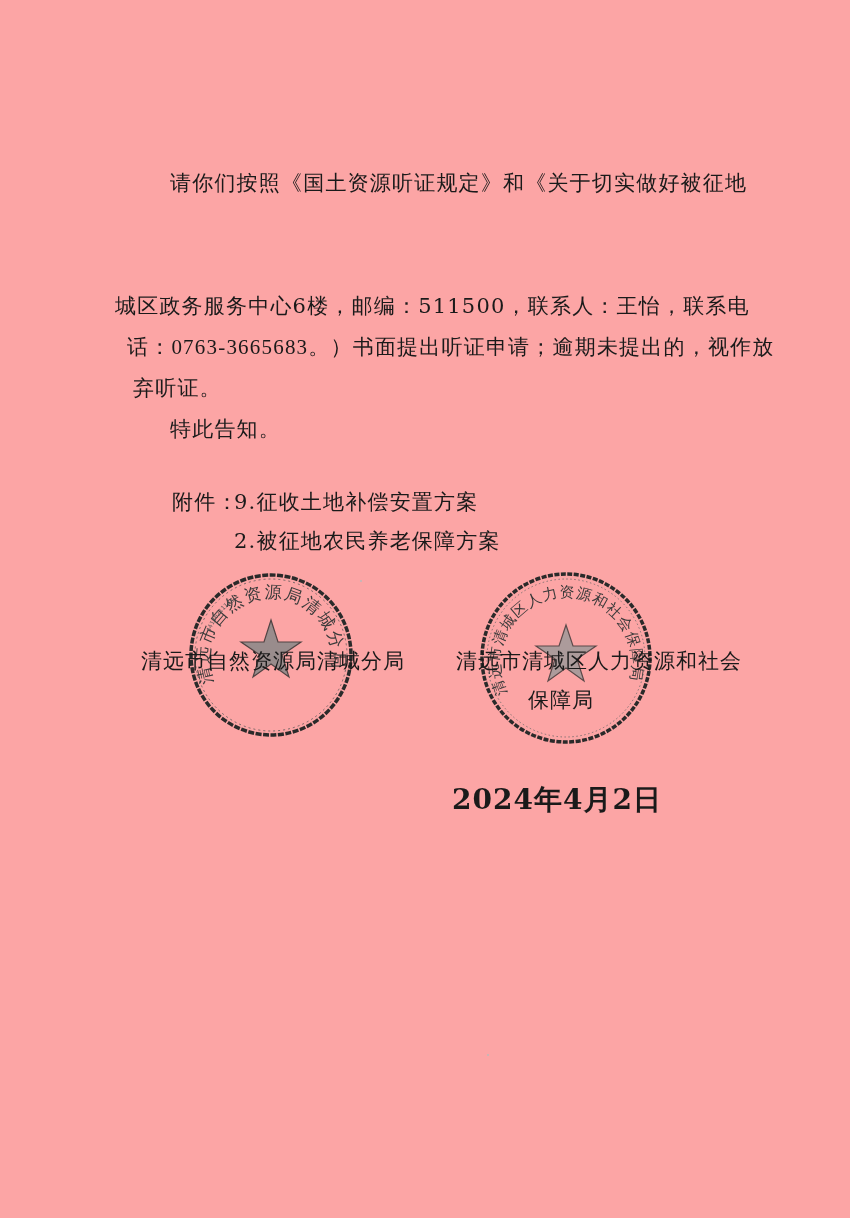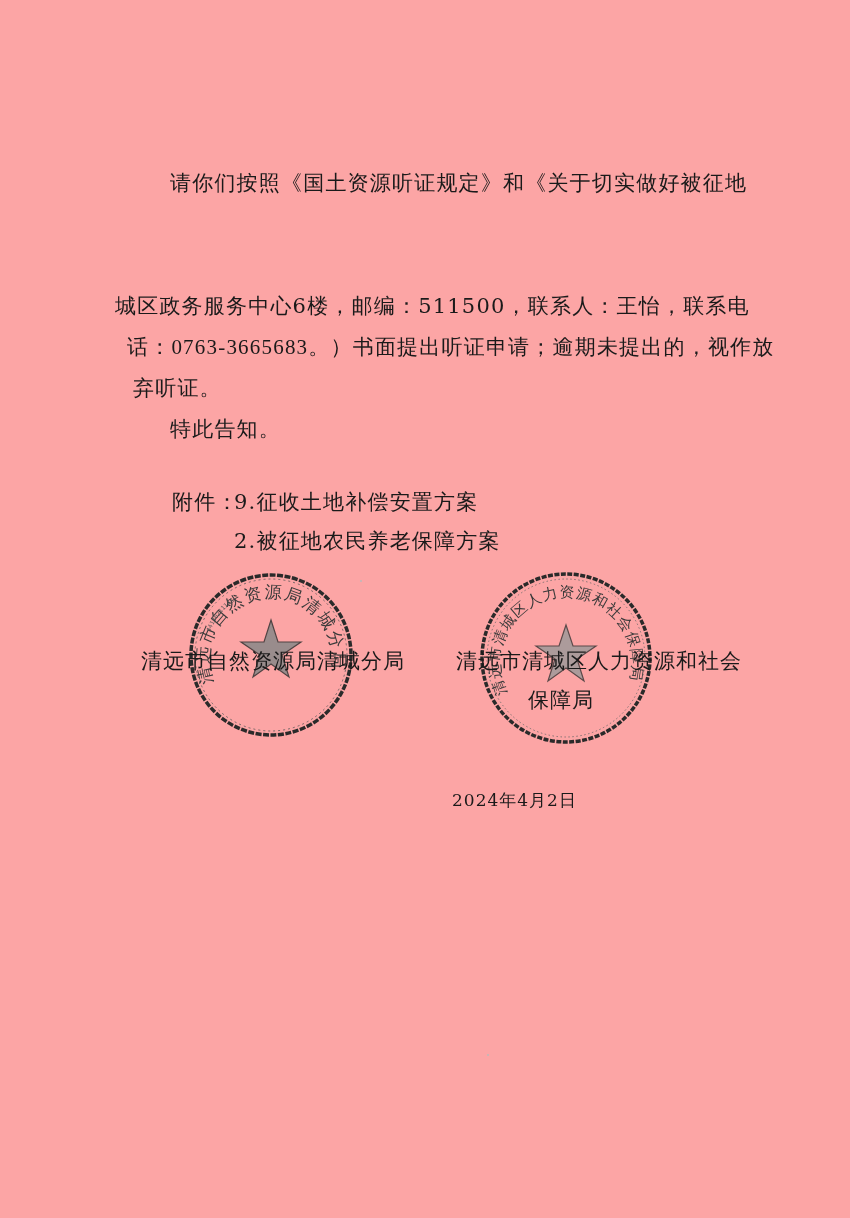--- a/index.html
+++ b/index.html
@@ -3,21 +3,21 @@
 <meta charset="utf-8">
 <style>
   html, body { margin: 0; padding: 0; background: #ffffff; }
   body { width: 850px; height: 1218px; position: relative; overflow: hidden;
          font-family: "DejaVu Serif", "Liberation Serif", serif; color: #1a1a1a; }
   .page { position: absolute; left: 0; top: 0; width: 850px; height: 1218px; background: #fca5a5; }
   .line { position: absolute; font-size: 21px; line-height: 24px; white-space: nowrap; letter-spacing: 1.2px; }
   .stamp { position: absolute; border-radius: 50%; }
   .stamp svg { position: absolute; left: 0; top: 0; }
   .sig { position: absolute; font-size: 21px; line-height: 24px; white-space: nowrap; letter-spacing: 1px; z-index: 2; }
-  .date { position: absolute; font-size: 17px; line-height: 24px; white-space: nowrap; letter-spacing: 1px; }
+  .date { position: absolute; font-size: 28px; line-height: 24px; white-space: nowrap; letter-spacing: 1px; font-weight: bold; }
   .speck { position: absolute; width: 2px; height: 2px; background: #bbb; border-radius: 50%; }
 </style>
 </head>
 <body>
 
 <div class="page">
 
   <div class="line" style="left:170px; top:171px;">请你们按照《国土资源听证规定》和《关于切实做好被征地</div>
   <div class="line" style="left:115px; top:294px;">城区政务服务中心6楼，邮编：511500，联系人：王怡，联系电</div>
   <div class="line" style="left:127px; top:335px;font-family:Liberation Serif, serif;">话：0763-3665683。）书面提出听证申请；逾期未提出的，视作放</div>

